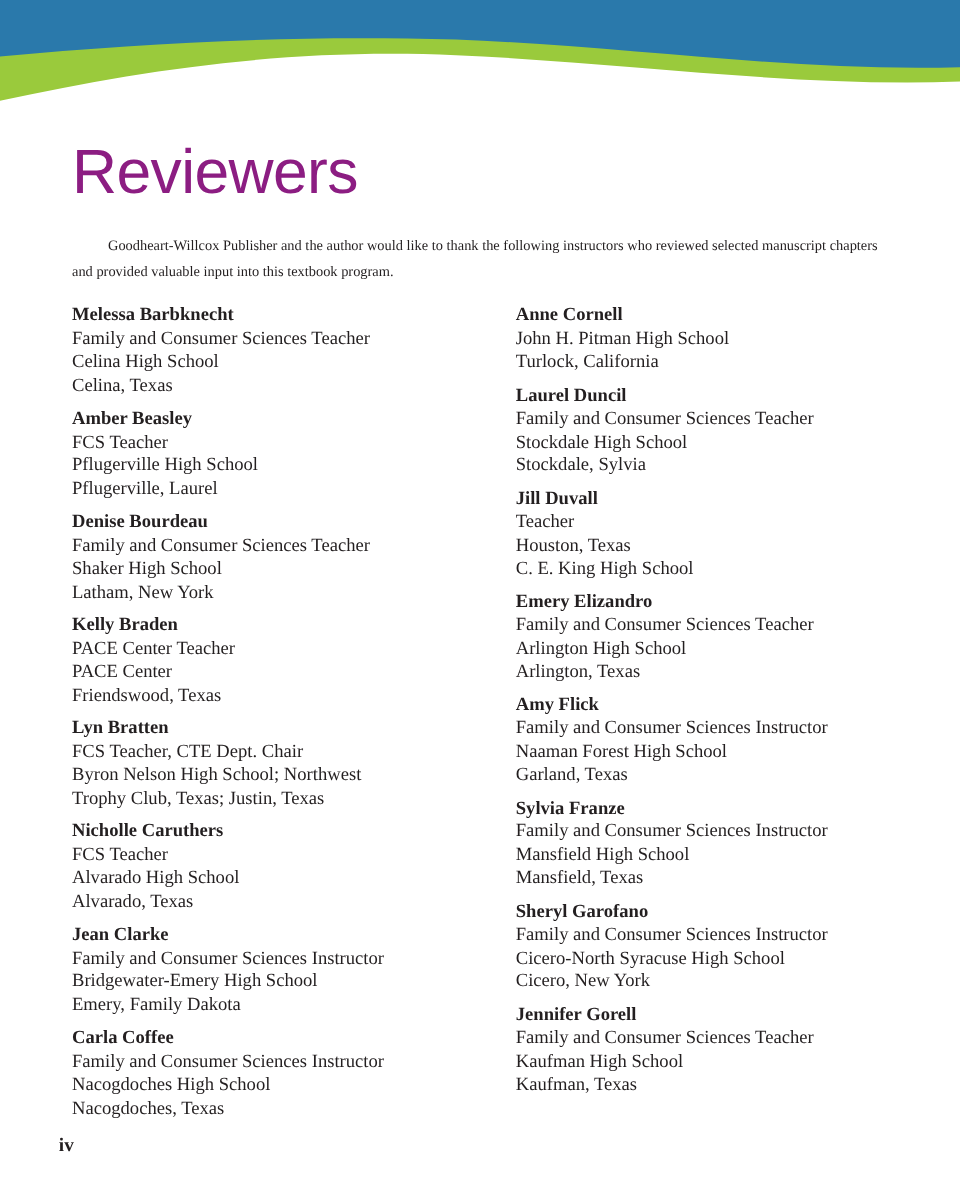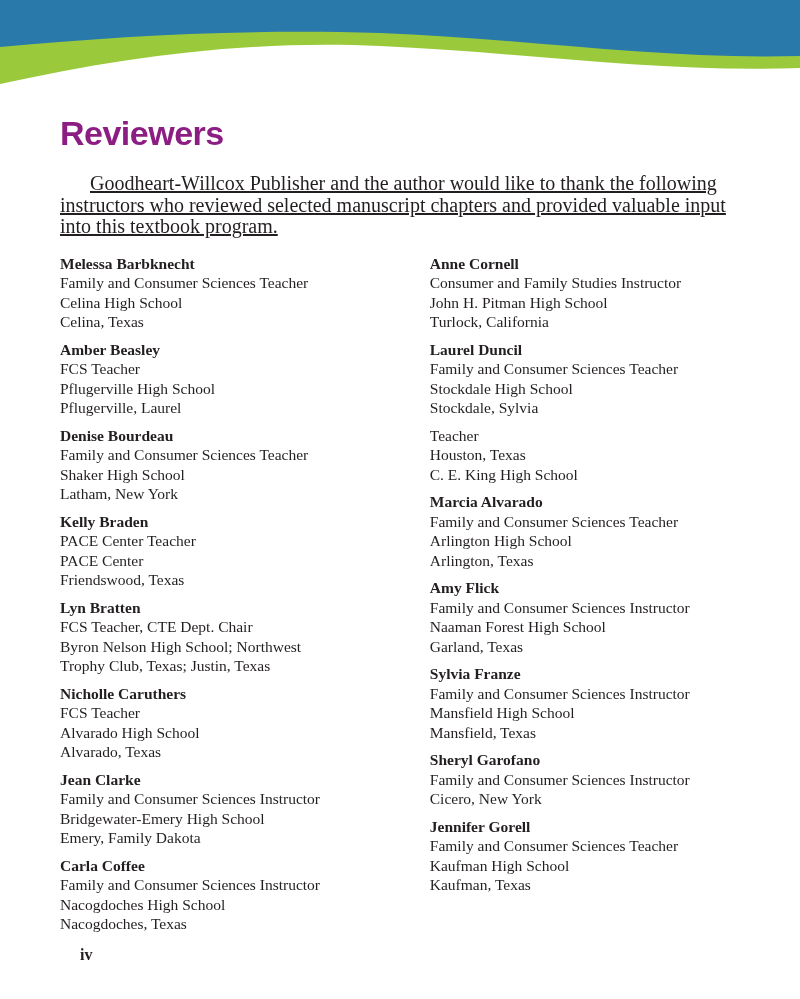--- a/index.html
+++ b/index.html
@@ -12,46 +12,45 @@
   }
   .page {
     position: relative;
     width: 800px; height: 999px;
     background: #ffffff;
   }
   .header-svg { display: block; }
   main { padding: 0 60px; }
   h1.title {
     font-family: "Liberation Sans", sans-serif;
-    font-weight: bold;
-    font-size: 34px;
+    font-weight: normal;
+    font-size: 52px;
     letter-spacing: -0.5px;
     margin: 2px 0 20px 0;
   }
   .intro {
-    font-size: 20px;
+    font-size: 12px;
     line-height: 21.5px;
     text-indent: 30px;
     margin: 0 0 16px 0;
     max-width: 680px;
-    text-decoration: underline;
   }
   .columns { display: flex; gap: 40px; }
   .col { box-sizing: border-box; }
   .col-left  { width: 336px; }
   .col-right { width: 342px; margin-left: 25px; }
   .entry {
     font-size: 15.5px;
     line-height: 19.5px;
     margin-bottom: 8px;
   }
   .entry-name { font-weight: bold; }
   .folio {
     position: absolute;
-    left: 80px; top: 946px;
+    left: 49px; top: 946px;
     font-weight: bold;
     font-size: 16px;
   }
 </style>
 </head>
 <body style="color: rgb(35, 31, 32);">
 
 <div class="page">
 
   <svg class="header-svg" width="800" height="112" viewBox="0 0 800 112" preserveAspectRatio="none" xmlns="http://www.w3.org/2000/svg" style="position:absolute; top:0; left:0;">
@@ -118,40 +117,40 @@
   <div class="entry">
     <div class="entry-name">Carla Coffee</div>
   <div class="entry-line">Family and Consumer Sciences Instructor</div>
             <div class="entry-line">Nacogdoches High School</div>
             <div class="entry-line">Nacogdoches, Texas</div>
           </div>
 </div>
       <div class="col col-right" id="col-right">
   <div class="entry">
     <div class="entry-name">Anne Cornell</div>
-  <div class="entry-line">Consumer and Family Studies Instructor</div>
             <div class="entry-line">John H. Pitman High School</div>
             <div class="entry-line">Turlock, California</div>
           </div>
 
   <div class="entry">
     <div class="entry-name">Laurel Duncil</div>
   <div class="entry-line">Family and Consumer Sciences Teacher</div>
             <div class="entry-line">Stockdale High School</div>
             <div class="entry-line">Stockdale, Sylvia</div>
           </div>
 
   <div class="entry">
+    <div class="entry-name">Jill Duvall</div>
   <div class="entry-line">Teacher</div>
             <div class="entry-line">Houston, Texas</div>
             <div class="entry-line">C. E. King High School</div>
           </div>
 
   <div class="entry">
-    <div class="entry-name">Marcia Alvarado</div>
+    <div class="entry-name">Emery Elizandro</div>
   <div class="entry-line">Family and Consumer Sciences Teacher</div>
             <div class="entry-line">Arlington High School</div>
             <div class="entry-line">Arlington, Texas</div>
           </div>
 
   <div class="entry">
     <div class="entry-name">Amy Flick</div>
   <div class="entry-line">Family and Consumer Sciences Instructor</div>
             <div class="entry-line">Naaman Forest High School</div>
             <div class="entry-line">Garland, Texas</div>
@@ -160,20 +159,21 @@
   <div class="entry">
     <div class="entry-name">Sylvia Franze</div>
   <div class="entry-line">Family and Consumer Sciences Instructor</div>
             <div class="entry-line">Mansfield High School</div>
             <div class="entry-line">Mansfield, Texas</div>
           </div>
 
   <div class="entry">
     <div class="entry-name">Sheryl Garofano</div>
   <div class="entry-line">Family and Consumer Sciences Instructor</div>
+            <div class="entry-line">Cicero-North Syracuse High School</div>
             <div class="entry-line">Cicero, New York</div>
           </div>
 
   <div class="entry">
     <div class="entry-name">Jennifer Gorell</div>
   <div class="entry-line">Family and Consumer Sciences Teacher</div>
             <div class="entry-line">Kaufman High School</div>
             <div class="entry-line">Kaufman, Texas</div>
           </div>
 </div>

